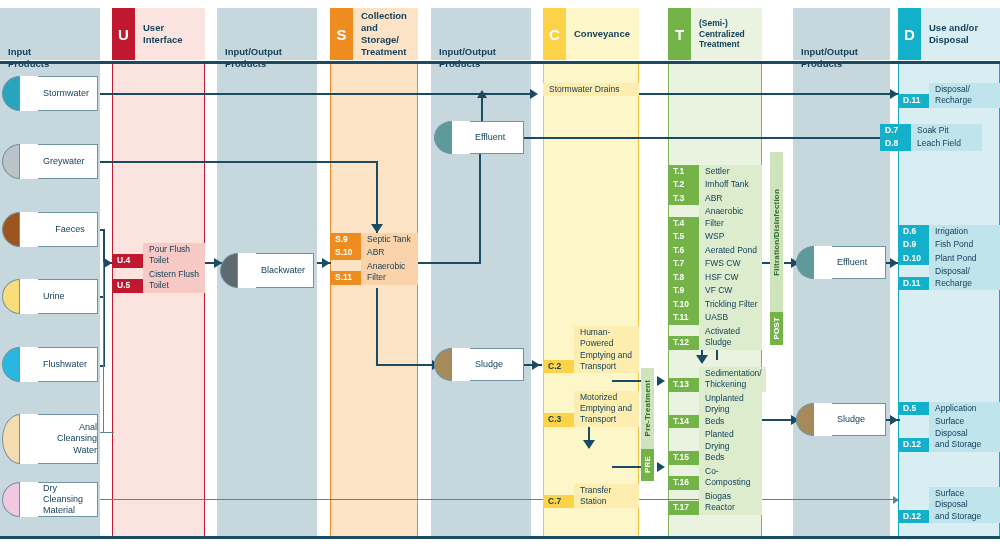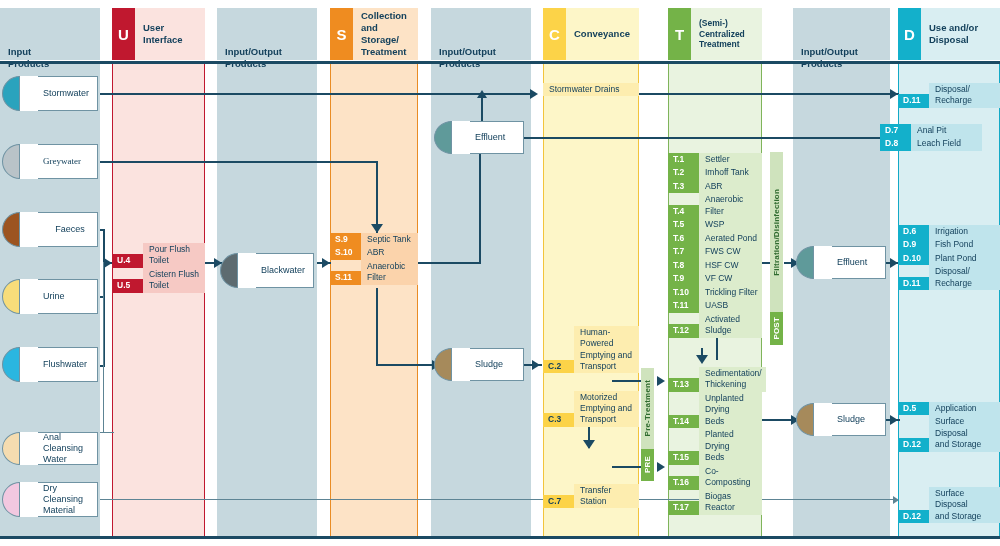--- a/index.html
+++ b/index.html
@@ -251,21 +251,21 @@
 
   <div class="hline" style="left:886px;top:419px;width:14px;"></div>
   <div class="arrow-r" style="left:890px;top:415px;"></div>
 
   <div class="pill" style="left:18px;top:76px;width:80px;height:35px;">
     <div class="cap" style="background:#2aa3bd;"></div>
     <div class="capmask"></div>
     <div class="ptxt">Stormwater</div>
   </div>
 
-  <div class="pill" style="left:18px;top:144px;width:80px;height:35px;font-family:Liberation Serif, serif;">
+  <div class="pill" style="left:18px;top:144px;width:80px;height:35px;">
     <div class="cap" style="background:#b9c3c8;"></div>
     <div class="capmask"></div>
     <div class="ptxt">Greywater</div>
   </div>
 
   <div class="pill" style="left:18px;top:212px;width:80px;height:35px;justify-content:center;">
     <div class="cap" style="background:#9c5420;"></div>
     <div class="capmask"></div>
     <div class="ptxt">Faeces</div>
   </div>
@@ -275,21 +275,21 @@
     <div class="capmask"></div>
     <div class="ptxt">Urine</div>
   </div>
 
   <div class="pill" style="left:18px;top:347px;width:80px;height:35px;">
     <div class="cap" style="background:#2ab6e0;"></div>
     <div class="capmask"></div>
     <div class="ptxt">Flushwater</div>
   </div>
 
-  <div class="pill" style="left:18px;top:432px;width:80px;height:33px;">
+  <div class="pill" style="left:18px;top:414px;width:80px;height:50px;text-align:right;">
     <div class="cap" style="background:#f5dcb0;"></div>
     <div class="capmask"></div>
     <div class="ptxt">Anal Cleansing
 Water</div>
   </div>
 
   <div class="pill" style="left:18px;top:482px;width:80px;height:35px;">
     <div class="cap" style="background:#f2c8e0;"></div>
     <div class="capmask"></div>
     <div class="ptxt">Dry Cleansing
@@ -380,21 +380,21 @@
 
   <div class="vbar" style="left:770px;top:152px;width:13px;height:193px;">
     <div class="seg bar-dark" style="height:33px;">
       <span class="vtxt">POST</span>
     </div>
     <div class="seg bar-light" style="height:160px;">
       <span class="vtxt">Filtration/Disinfection</span>
     </div>
   </div>
 
-  <div class="tech t" style="left:668px;top:153px;width:94px;">
+  <div class="tech t" style="left:668px;top:165px;width:94px;">
     <div class="trow">
       <div class="tcode">T.1</div>
       <div class="tlbl">Settler</div>
     </div>
     <div class="trow">
       <div class="tcode">T.2</div>
       <div class="tlbl">Imhoff Tank</div>
     </div>
     <div class="trow">
       <div class="tcode">T.3</div>
@@ -480,21 +480,21 @@
     <div class="trow">
       <div class="tcode">D.11</div>
       <div class="tlbl">Disposal/
 Recharge</div>
     </div>
   </div>
 
   <div class="tech d" style="left:880px;top:124px;width:102px;">
     <div class="trow">
       <div class="tcode">D.7</div>
-      <div class="tlbl">Anal Pit</div>
+      <div class="tlbl">Soak Pit</div>
     </div>
     <div class="trow">
       <div class="tcode">D.8</div>
       <div class="tlbl">Leach Field</div>
     </div>
   </div>
 
   <div class="tech d" style="left:898px;top:225px;width:102px;">
     <div class="trow">
       <div class="tcode">D.6</div>

